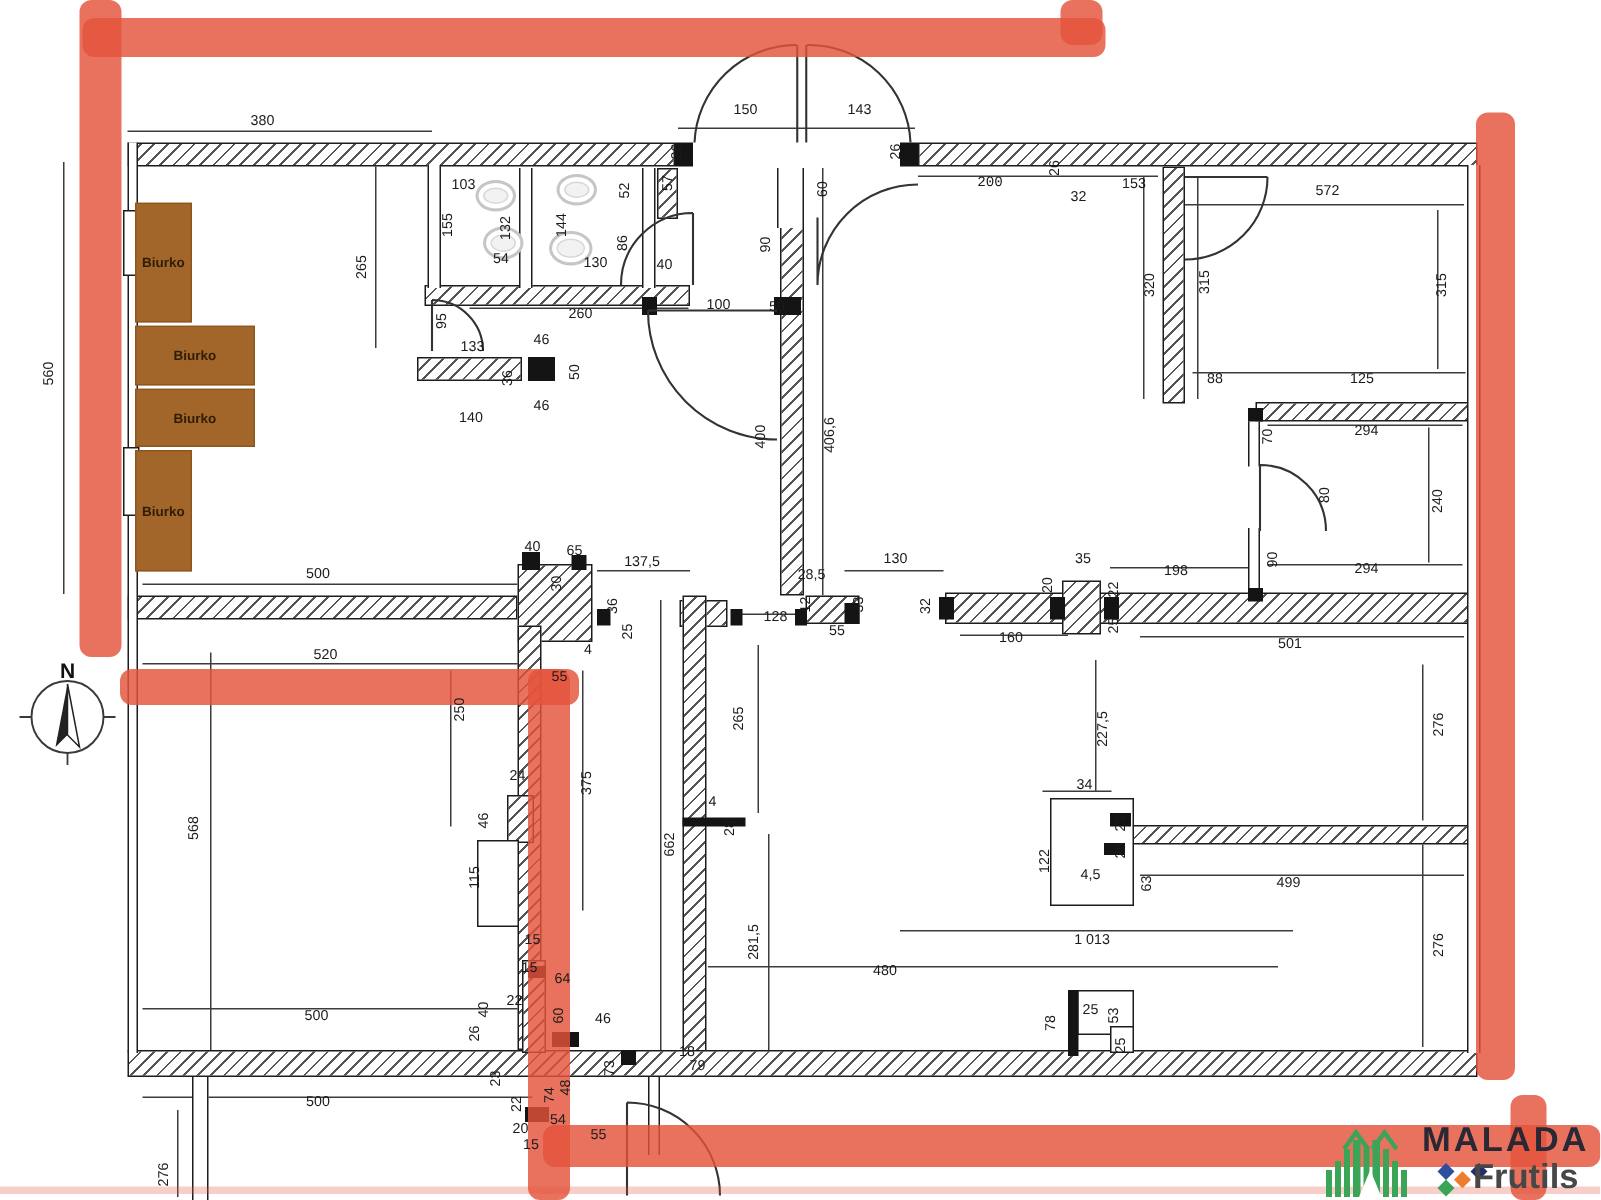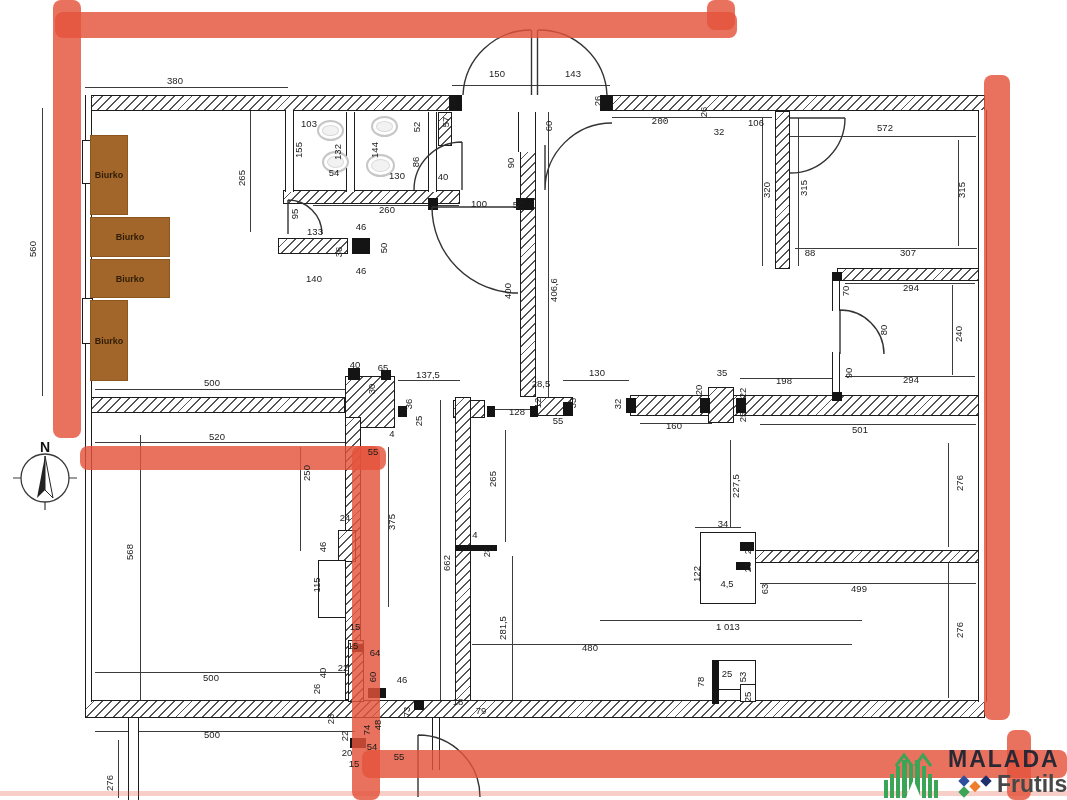--- a/index.html
+++ b/index.html
@@ -23,21 +23,21 @@
   .desk span{font-size:9px;font-weight:bold;color:#301d06;}
   .toilet{position:absolute;border:2px solid #c6c6c6;border-radius:50%;background:#f2f2f2;
     box-shadow:inset 0 0 0 3px #fff,inset 0 0 0 4px #d8d8d8;z-index:2;}
   .red{position:absolute;background:#e4533a;opacity:.82;border-radius:8px;z-index:5;}
   .redfaint{position:absolute;background:#e4533a;opacity:.28;z-index:5;}
   #overlay{position:absolute;left:0;top:0;z-index:3;}
   #dims{z-index:6;}
   
   #logo{position:absolute;left:884px;top:742px;width:182px;height:58px;z-index:7;}
   #brand{position:absolute;left:64px;top:4px;font-size:23px;font-weight:bold;letter-spacing:2px;color:#2b2836;}
-  #sub{position:absolute;left:113px;top:29px;font-size:23px;font-weight:bold;color:#474747;}
+  #sub{position:absolute;left:98px;top:29px;font-size:23px;font-weight:bold;color:#474747;}
   #licon{position:absolute;left:0;top:8px;}
   #diam{position:absolute;left:72px;top:32px;}
 </style>
 </head>
 <body>
 
 <div id="canvas">
   <div id="dlines" class="layer">
       <div class="dl" style="left: 85px; top: 87px; width: 203px; height: 1px;"></div>
       <div class="dl" style="left: 452px; top: 85px; width: 158px; height: 1px;"></div>
@@ -184,21 +184,21 @@
   </svg>
 
   <div id="dims" class="layer">
       <div class="dim" style="left: 175px; top: 81px;">380</div>
       <div class="dim" style="left: 497px; top: 74px;">150</div>
       <div class="dim" style="left: 573px; top: 74px;">143</div>
       <div class="dim rot" style="left: 452px; top: 101px;">26</div>
       <div class="dim rot" style="left: 598px; top: 101px;">26</div>
       <div class="dim" style="left: 660px; top: 122px; font-family: Liberation Mono, monospace;">200</div>
       <div class="dim" style="left: 719px; top: 132px;">32</div>
-      <div class="dim" style="left: 756px; top: 123px;">106</div>
+      <div class="dim" style="left: 756px; top: 123px;">153</div>
       <div class="dim rot" style="left: 704px; top: 112px;">26</div>
       <div class="dim" style="left: 885px; top: 128px;">572</div>
       <div class="dim rot" style="left: 767px; top: 190px;">320</div>
       <div class="dim rot" style="left: 804px; top: 188px;">315</div>
       <div class="dim rot" style="left: 962px; top: 190px;">315</div>
       <div class="dim" style="left: 309px; top: 124px;">103</div>
       <div class="dim rot" style="left: 299px; top: 150px;">155</div>
       <div class="dim rot" style="left: 338px; top: 152px;">132</div>
       <div class="dim" style="left: 334px; top: 173px;">54</div>
       <div class="dim rot" style="left: 375px; top: 150px;">144</div>
@@ -215,21 +215,21 @@
       <div class="dim rot" style="left: 295px; top: 214px;">95</div>
       <div class="dim" style="left: 315px; top: 232px;">133</div>
       <div class="dim" style="left: 361px; top: 227px;">46</div>
       <div class="dim rot" style="left: 339px; top: 252px;">36</div>
       <div class="dim rot" style="left: 384px; top: 248px;">50</div>
       <div class="dim" style="left: 361px; top: 271px;">46</div>
       <div class="dim" style="left: 314px; top: 279px;">140</div>
       <div class="dim rot" style="left: 242px; top: 178px;">265</div>
       <div class="dim rot" style="left: 33px; top: 249px;">560</div>
       <div class="dim" style="left: 810px; top: 253px;">88</div>
-      <div class="dim" style="left: 908px; top: 253px;">307</div>
+      <div class="dim" style="left: 908px; top: 253px;">125</div>
       <div class="dim" style="left: 911px; top: 288px;">294</div>
       <div class="dim rot" style="left: 846px; top: 291px;">70</div>
       <div class="dim rot" style="left: 884px; top: 330px;">80</div>
       <div class="dim rot" style="left: 959px; top: 334px;">240</div>
       <div class="dim rot" style="left: 849px; top: 373px;">90</div>
       <div class="dim" style="left: 911px; top: 380px;">294</div>
       <div class="dim" style="left: 784px; top: 381px;">198</div>
       <div class="dim rot" style="left: 508px; top: 291px;">400</div>
       <div class="dim rot" style="left: 554px; top: 290px;">406,6</div>
       <div class="dim" style="left: 597px; top: 373px;">130</div>
@@ -291,21 +291,21 @@
       <div class="dim rot" style="left: 323px; top: 673px;">40</div>
       <div class="dim rot" style="left: 317px; top: 689px;">26</div>
       <div class="dim" style="left: 343px; top: 668px;">22</div>
       <div class="dim rot" style="left: 373px; top: 677px;">60</div>
       <div class="dim" style="left: 402px; top: 680px;">46</div>
       <div class="dim rot" style="left: 331px; top: 719px;">23</div>
       <div class="dim rot" style="left: 345px; top: 736px;">22</div>
       <div class="dim rot" style="left: 367px; top: 730px;">74</div>
       <div class="dim rot" style="left: 378px; top: 725px;">48</div>
       <div class="dim rot" style="left: 407px; top: 712px;">73</div>
-      <div class="dim" style="left: 433px; top: 711px; margin-left: 48px;">79</div>
+      <div class="dim" style="left: 417px; top: 711px; margin-left: 48px;">79</div>
       <div class="dim" style="left: 458px; top: 702px;">18</div>
       <div class="dim" style="left: 372px; top: 747px;">54</div>
       <div class="dim" style="left: 347px; top: 753px;">20</div>
       <div class="dim" style="left: 354px; top: 764px;">15</div>
       <div class="dim" style="left: 399px; top: 757px;">55</div>
     </div>
   <div id="redlines" class="layer">
       <div class="red" style="left: 55px; top: 12px; width: 682px; height: 26px;"></div>
       <div class="red" style="left: 707px; top: 0px; width: 28px; height: 30px;"></div>
       <div class="red" style="left: 53px; top: 0px; width: 28px; height: 438px;"></div>

